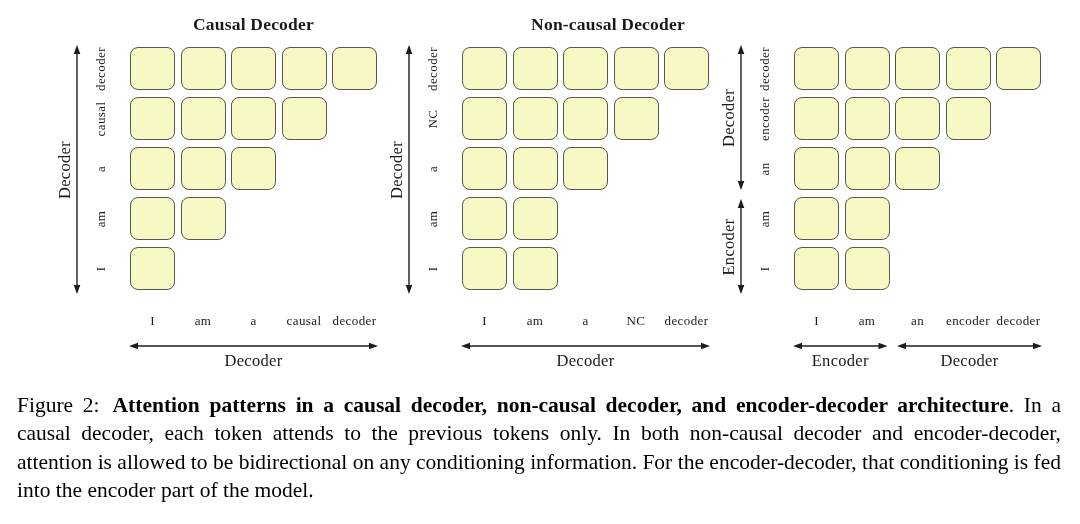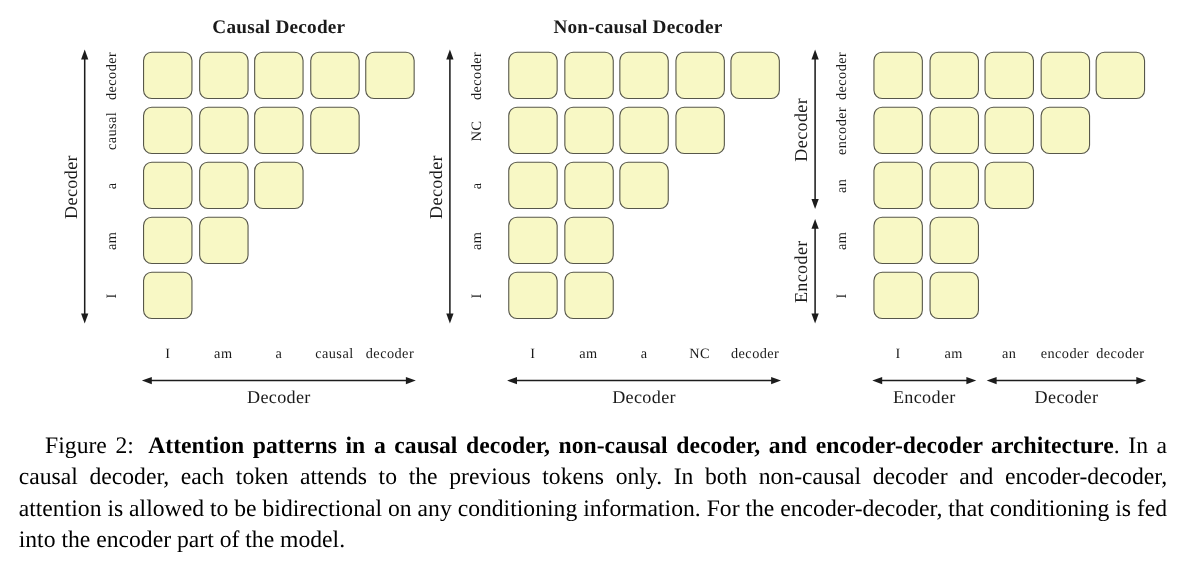--- a/index.html
+++ b/index.html
@@ -58,21 +58,21 @@
     position: absolute;
     left: 17px; top: 391px;
     width: 1044px;
     margin: 0;
     font-size: 21.5px;
     line-height: 28.4px;
     text-align: justify;
     color: #000;
   }
   #caption .b { font-weight: bold; }
-  #caption .fig-label { padding-right: 13px; margin-left: 24px; }
+  #caption .fig-label { padding-right: 13px; }
 </style>
 </head>
 <body>
 
 <div id="stage">
   <div id="figure">
     <svg id="arrow-layer" width="1080" height="380">
         <line x1="77" y1="53" x2="77" y2="286" stroke="#1c1c1c" stroke-width="1.4"></line>
         <polygon points="77,45 73.7,54 80.3,54" fill="#1c1c1c"></polygon>
         <polygon points="77,294 73.7,285 80.3,285" fill="#1c1c1c"></polygon>
@@ -122,21 +122,21 @@
         <div class="rot-label row-label" style="left: 101px; top: 268.5px;">I</div>
         <div class="col-label" style="left: 152.5px; top: 313px;">I</div>
         <div class="col-label" style="left: 203px; top: 313px;">am</div>
         <div class="col-label" style="left: 253.5px; top: 313px;">a</div>
         <div class="col-label" style="left: 304px; top: 313px;">causal</div>
         <div class="col-label" style="left: 354.5px; top: 313px;">decoder</div>
         <div class="rot-label axis-label" style="left: 65px; top: 169.5px;">Decoder</div>
         <div class="x-axis-label" style="left: 253.5px; top: 351px;">Decoder</div>
       </div>
       <div class="panel">
-        <div class="panel-title" style="left: 440px; top: 15px; width: 280px; text-align: center;">Non-causal Decoder</div>
+        <div class="panel-title" style="left: 468px; top: 15px; width: 280px; text-align: center;">Non-causal Decoder</div>
         <div class="cell" style="left: 462px; top: 47px;"></div>
         <div class="cell" style="left: 512.5px; top: 47px;"></div>
         <div class="cell" style="left: 563px; top: 47px;"></div>
         <div class="cell" style="left: 613.5px; top: 47px;"></div>
         <div class="cell" style="left: 664px; top: 47px;"></div>
         <div class="rot-label row-label" style="left: 433px; top: 68.5px;">decoder</div>
         <div class="cell" style="left: 462px; top: 97px;"></div>
         <div class="cell" style="left: 512.5px; top: 97px;"></div>
         <div class="cell" style="left: 563px; top: 97px;"></div>
         <div class="cell" style="left: 613.5px; top: 97px;"></div>

